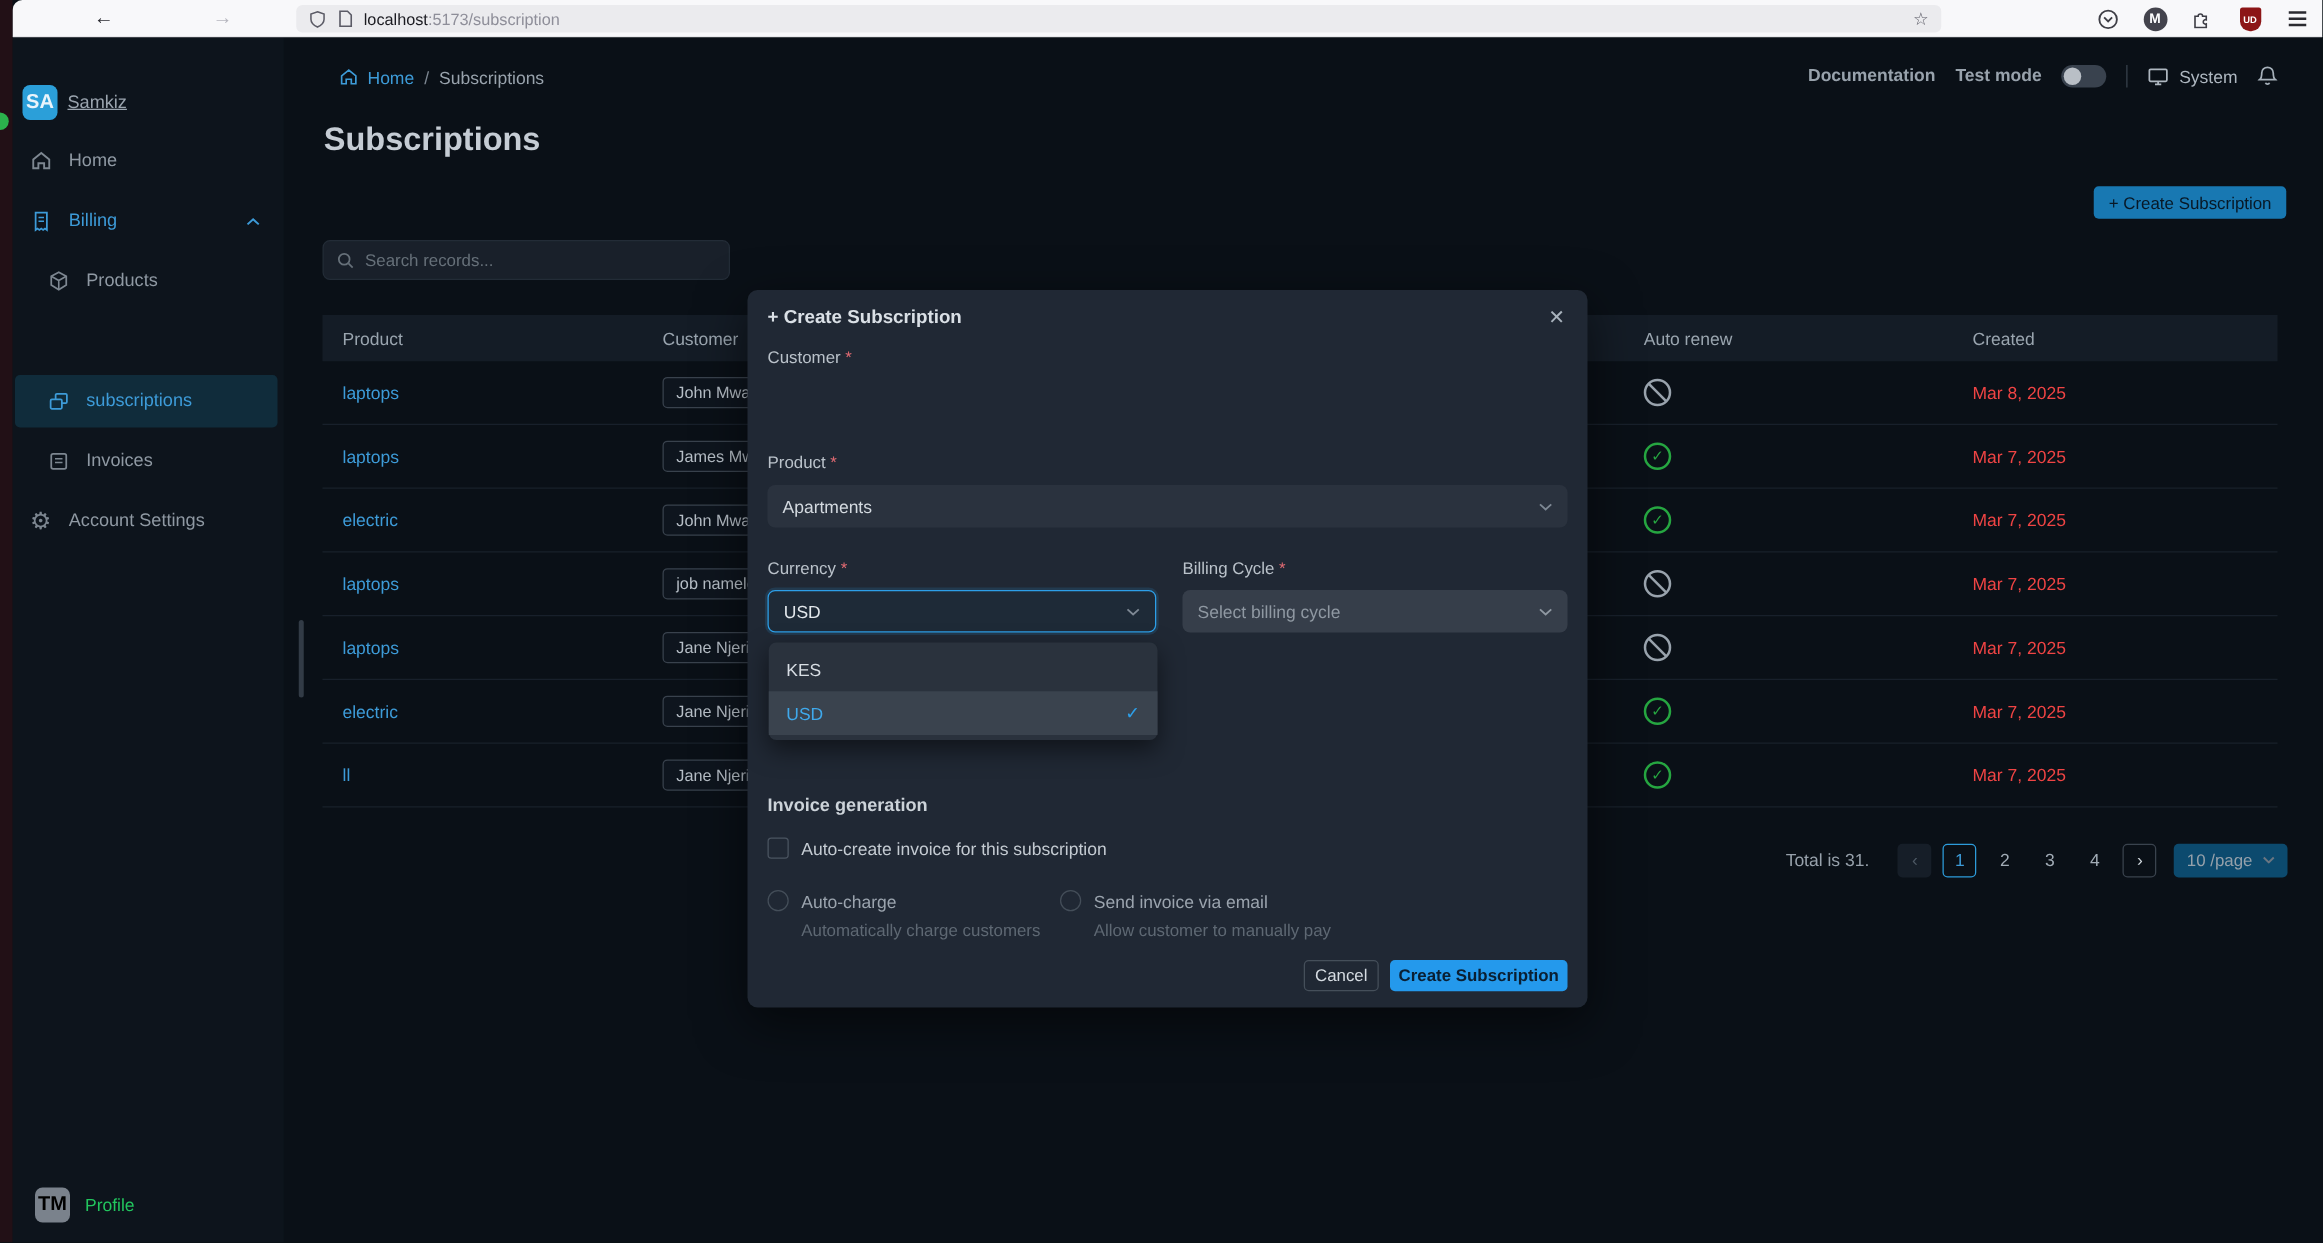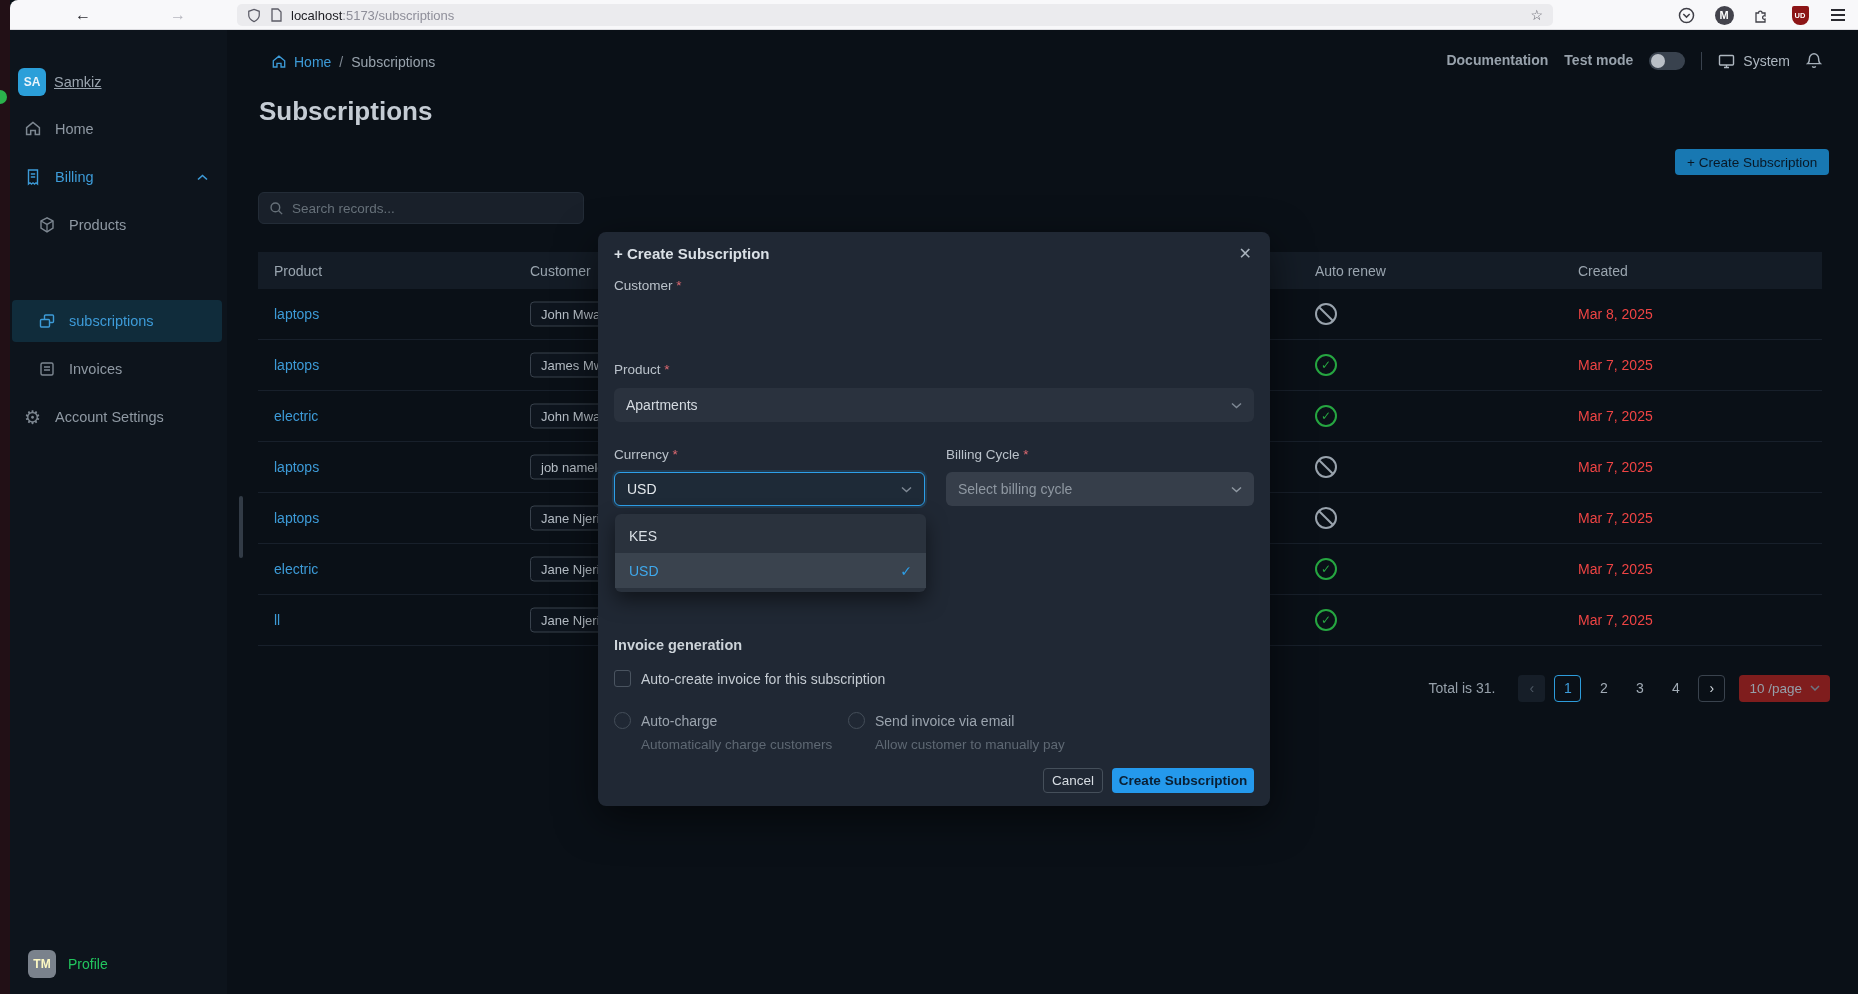--- a/index.html
+++ b/index.html
@@ -25,23 +25,23 @@
     font-weight:bold; display:flex; align-items:center; justify-content:center; }
   .ud-shield { width:17px; height:19px; background:#8c1516; border-radius:2px 2px 8px 8px; color:#fff;
     font-size:7.5px; font-weight:bold; display:flex; align-items:center; justify-content:center; }
   .burger { display:flex; flex-direction:column; gap:3px; }
   .burger i { display:block; width:14px; height:2px; background:#2a2a30; }
 
   
   .sidebar { position:absolute; left:10px; top:30px; width:217px; bottom:0; background:#0d141c; z-index:5; }
   .ws-row { position:absolute; left:2px; top:31px; width:210px; height:42px; display:flex; align-items:center; padding-left:6px; }
   .avatar { width:28px; height:28px; border-radius:6px; display:flex; align-items:center; justify-content:center;
-    font-size:12px; font-weight:bold; }
+    font-size:16px; font-weight:bold; }
   .avatar.sa { background:#2b9fd9; color:#eaf4fb; }
-  .avatar.tm { background:#7a828c; color:#fef9c3; }
+  .avatar.tm { background:#7a828c; color:#000000; }
   .ws-name { color:#9aa4ae; font-size:14.5px; margin-left:8px;text-decoration:underline; }
   .side-item { position:absolute; left:2px; width:210px; height:42px; display:flex; align-items:center;
     padding-left:11px; border-radius:4px; cursor:pointer; color:#8f99a3; }
   .side-item .si-icon { width:19px; height:19px; display:flex; align-items:center; justify-content:center; color:#7d8791; }
   .side-item .si-label { font-size:14.5px; margin-left:13px; }
   .side-item.sub { padding-left:25px; }
   .side-item.blue, .side-item.blue .si-icon { color:#3d9bd8;justify-content:center; }
   .side-item.active { background:#102c3b; }
   .side-item.active .si-label, .side-item.active .si-icon { color:#3d9bd8; }
   .chev-up { margin-left:auto; margin-right:14px; display:flex; }
@@ -92,21 +92,21 @@
   .created { color:#ef4444; font-size:14px; }
 
   
   .pager { position:absolute; right:28px; top:644px; height:28px; display:flex; align-items:center; gap:9px; }
   .pg-total { color:#97a1ab; font-size:14px; margin-right:14px; }
   .pg-btn { width:27px; height:27px; display:flex; align-items:center; justify-content:center; border-radius:4px; font-size:14px; }
   .pg-prev { background:#161e28; color:#4d5864; }
   .pg-next { border:1px solid #3a434e; color:#d0d7dd; }
   .pg-num { color:#a2acb6; }
   .pg-num.active { border:1px solid #2d9cdb; color:#3d9bd8; }
-  .pg-size { height:27px; background:#7f1d1d; border-radius:4px; color:#95a0aa; font-size:13.5px;
+  .pg-size { height:27px; background:#0c4a6e; border-radius:4px; color:#95a0aa; font-size:13.5px;
     display:flex; align-items:center; padding:0 10px; gap:8px; margin-left:5px; }
 
   
   .modal { position:absolute; left:598px; top:232px; width:672px; height:574px; background:#202834;
     border-radius:8px; box-shadow:0 12px 40px rgba(0,0,0,.55); z-index:20; }
   .m-title { position:absolute; left:16px; top:13px; color:#dae0e6; font-size:15px; font-weight:600; }
   .m-close { position:absolute; right:18px; top:12px; color:#a8b2bc; font-size:16px; }
   .m-label { position:absolute; color:#bac2ca; font-size:13.5px;text-align:right; }
   .req { color:#e06a72; }
   .sel { position:absolute; height:34px; background:#2a323e; border-radius:6px; display:flex;
@@ -159,21 +159,21 @@
         <svg width="14" height="15" viewBox="0 0 16 16">
             <path d="M8 1l6 2.2v4.6c0 3.6-2.6 5.6-6 7.2-3.4-1.6-6-3.6-6-7.2V3.2z" stroke="currentColor" fill="none" stroke-width="1.4"></path>
           </svg>
       </span>
       <span style="color:#5b5b66;margin-right:9px">
         <svg width="12" height="14" viewBox="0 0 12 14">
             <path d="M2 1h6l3 3v9H2z" stroke="currentColor" fill="none" stroke-width="1.3"></path>
           </svg>
       </span>
       <span class="url-host">localhost</span>
-        <span class="url-path">:5173/subscriptions</span>
+        <span class="url-path">:5173/subscription</span>
       <span class="url-star">☆</span>
     </div>
     <div class="ext" style="left:1663px">
       <svg width="17" height="17" viewBox="0 0 16 16">
           <circle cx="8" cy="8" r="6.6" stroke="#3f3f47" fill="none" stroke-width="1.4"></circle>
           <polyline points="5,6.5 8,9.5 11,6.5" stroke="#3f3f47" fill="none" stroke-width="1.4"></polyline>
         </svg>
     </div>
     <div class="ext" style="left:1701px">
       <span class="m-badge">M</span>

